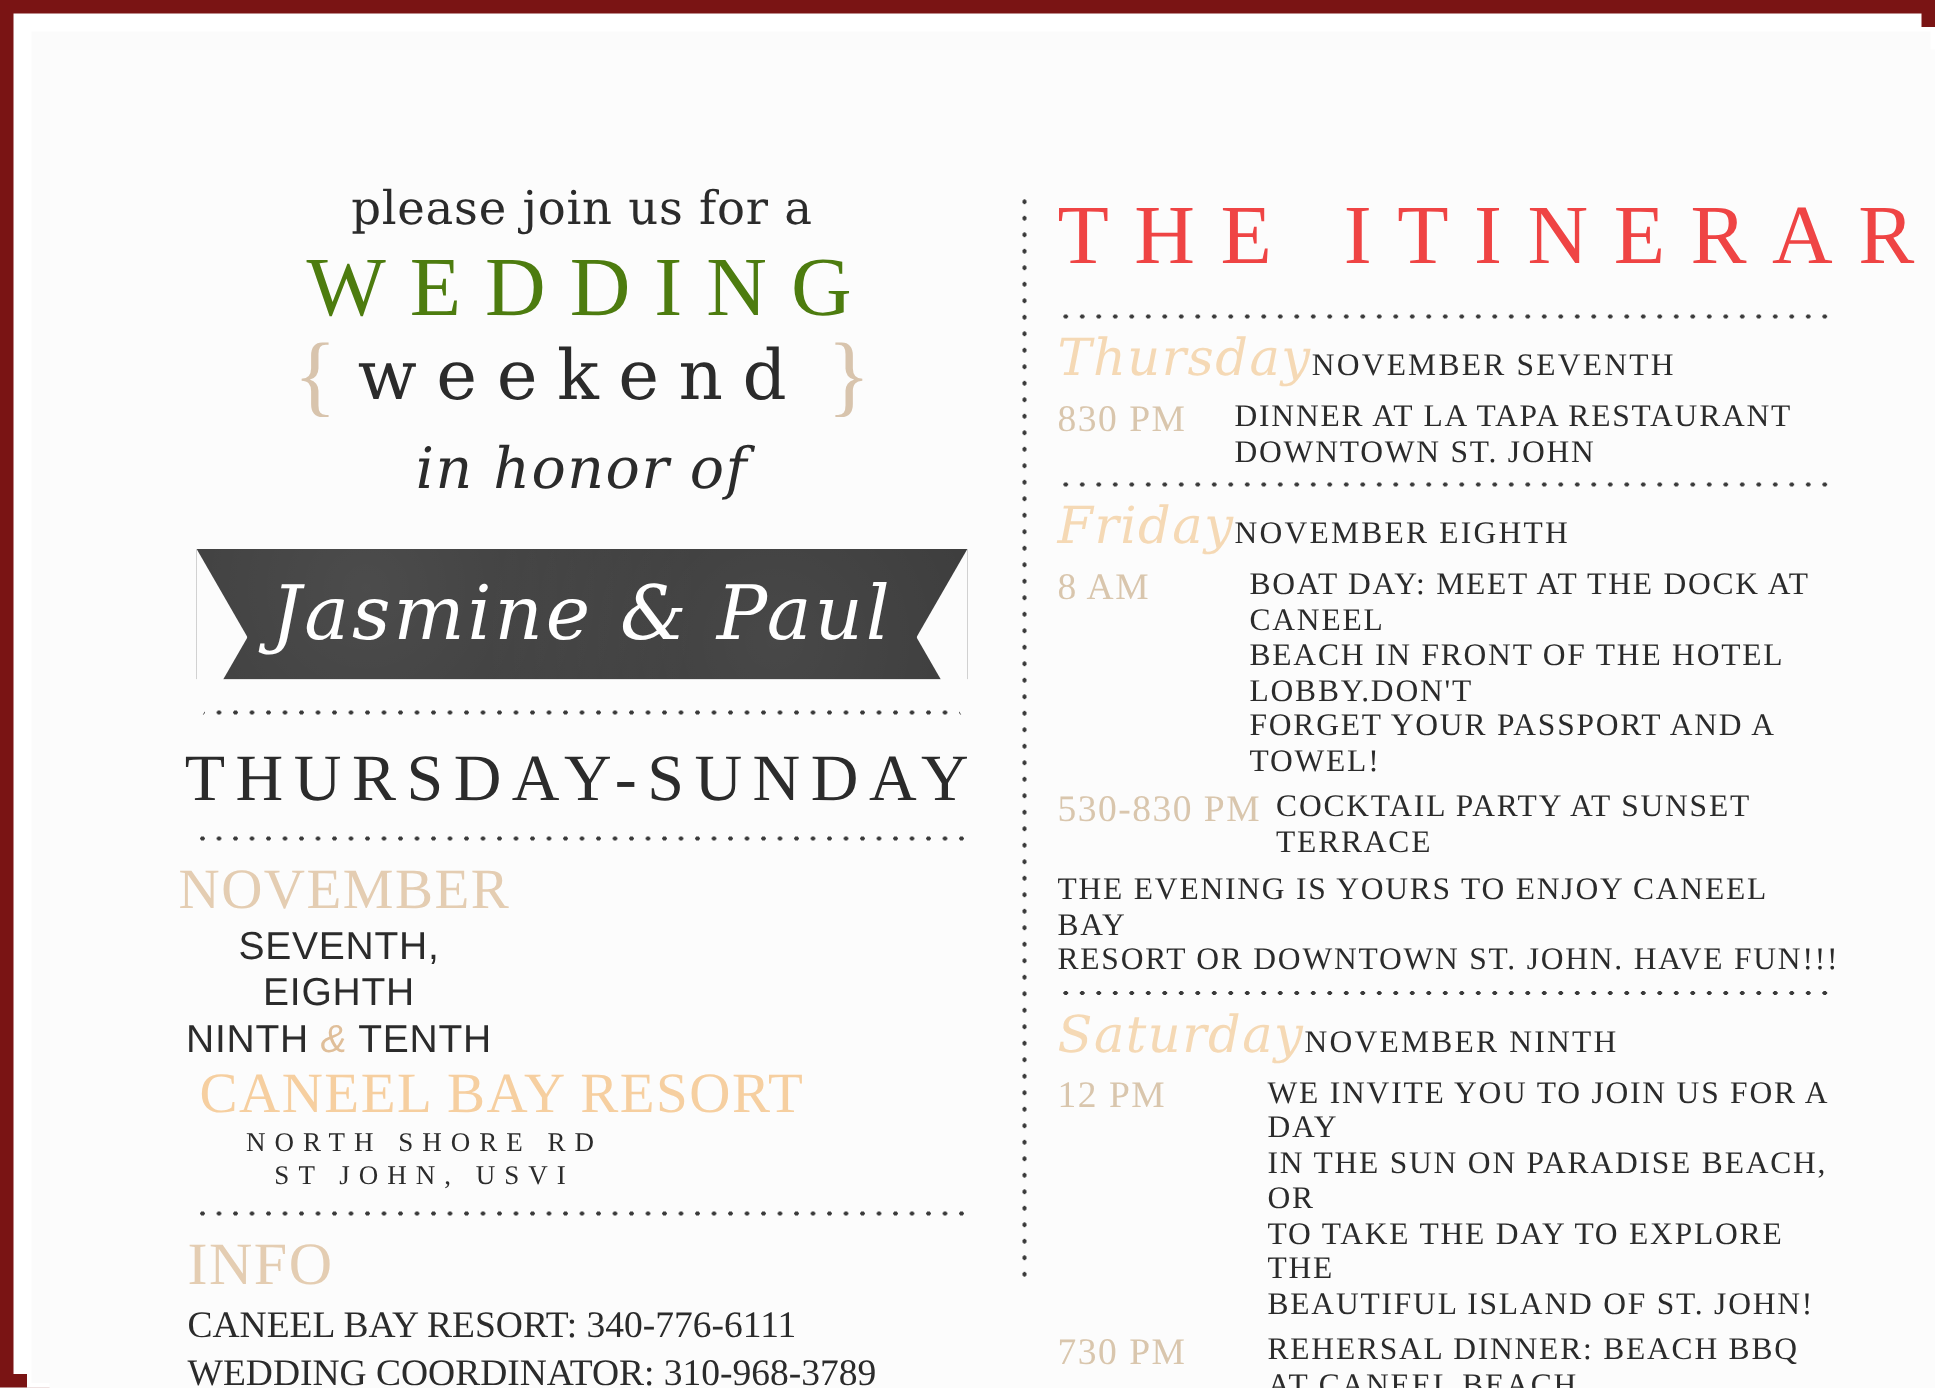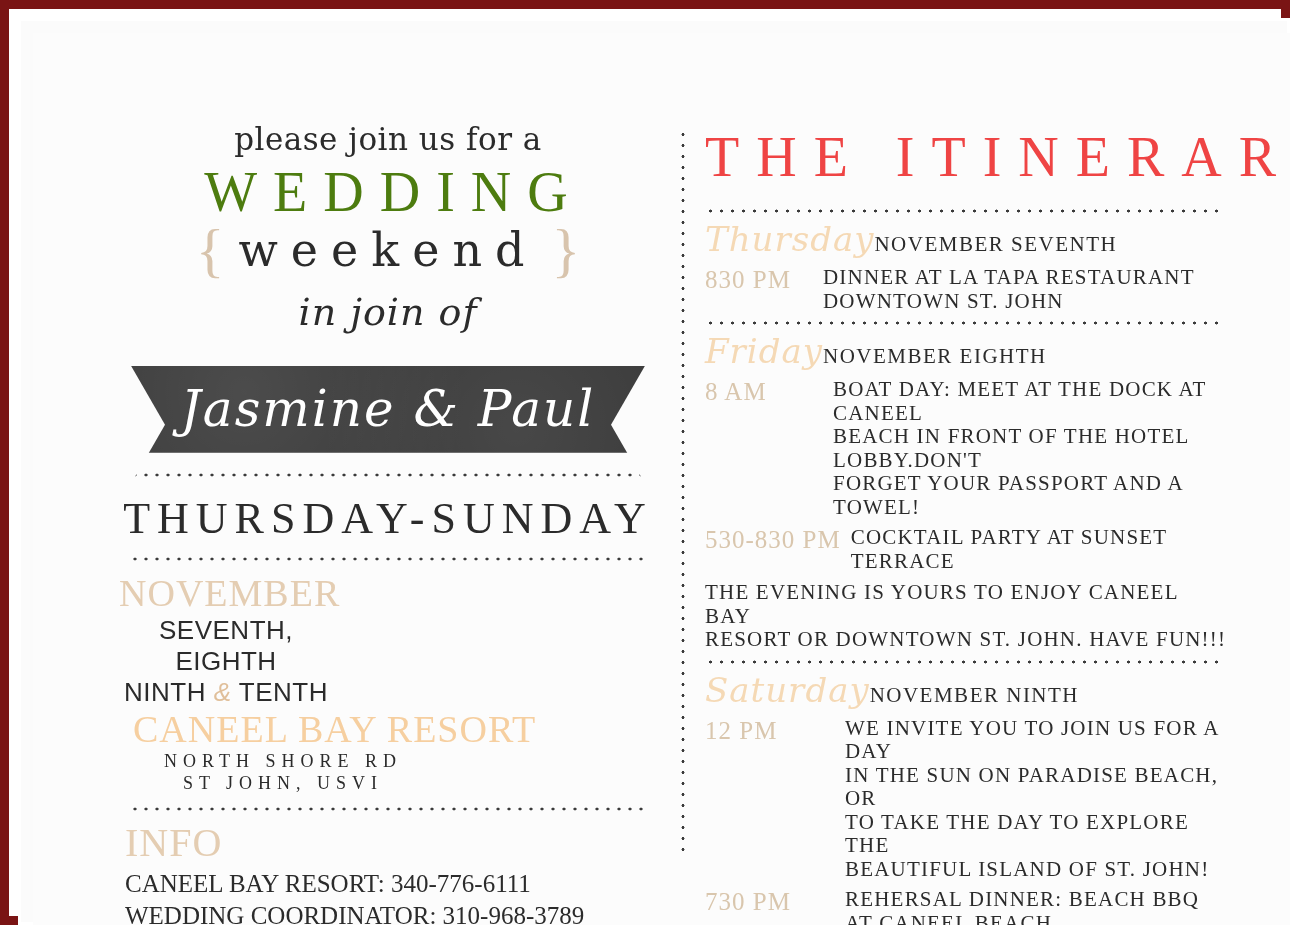--- a/index.html
+++ b/index.html
@@ -338,21 +338,21 @@
         <div class="join-line">please join us for a</div>
 
         <div class="wedding-word">WEDDING</div>
 
         <div class="weekend-row">
           <span class="brace">{</span>
           <span class="weekend-word">weekend</span>
           <span class="brace">}</span>
         </div>
 
-        <div class="honor-line">in join of</div>
+        <div class="honor-line">in honor of</div>
 
         <div class="ribbon">
           <div class="ribbon-body"></div>
           <div class="ribbon-notch-l"></div>
           <div class="ribbon-notch-r"></div>
           <div class="ribbon-names">Jasmine &amp; Paul</div>
         </div>
 
         <div class="dots"></div>
 

